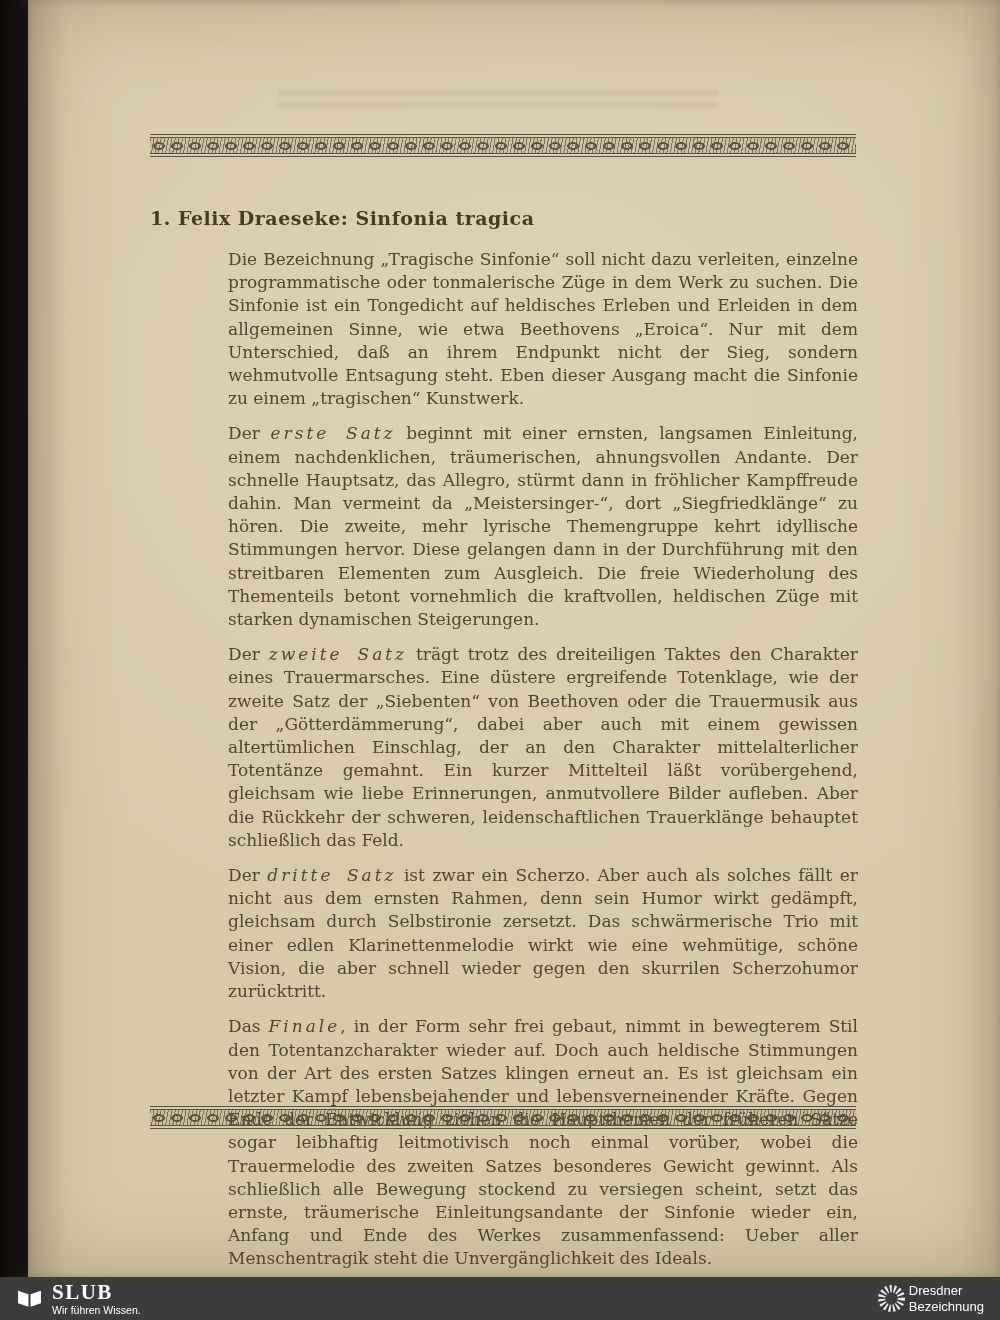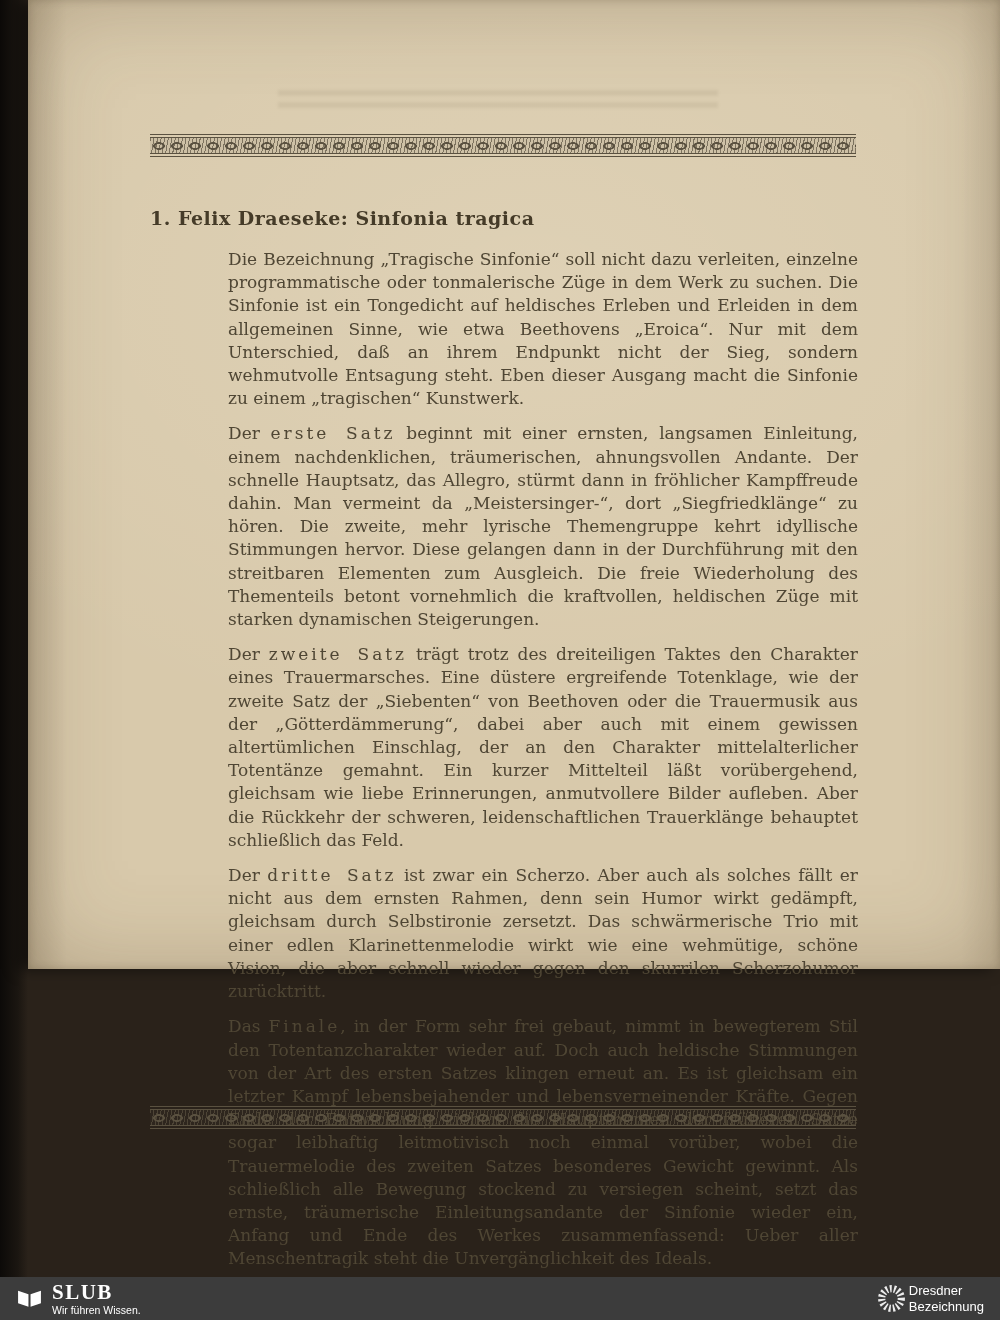--- a/index.html
+++ b/index.html
@@ -6,21 +6,21 @@
   html,body { width:1000px; height:1320px; }
   body {
     position:relative;
     font-family:"DejaVu Serif", serif;
     background:linear-gradient(90deg, #0c0a08 0px, #1b1611 18px, #2a221a 28px, #2a221a 100%);
     overflow:hidden;
   }
 
   
   .paper {
-    position:absolute; left:28px; top:0; width:972px; height:969px;
+    position:absolute; left:28px; top:0; width:972px; height:1277px;
     background:
       radial-gradient(120% 80% at 52% 30%, rgba(255,250,235,0.16), rgba(0,0,0,0) 60%),
       linear-gradient(90deg, rgba(70,55,35,0.18) 0%, rgba(0,0,0,0) 4%, rgba(0,0,0,0) 96%, rgba(70,55,35,0.10) 100%),
       #d8c9ab;
     box-shadow:
       inset 0 0 90px rgba(92,74,46,0.30),
       inset 0 0 8px rgba(60,48,30,0.25),
       -9px 0 14px rgba(0,0,0,0.55);
   }
 
@@ -56,21 +56,21 @@
     position:absolute; left:122px; top:207px; width:706px;
     font-size:19px; font-weight:bold; color:#453b28;
     letter-spacing:0.5px;
   }
   .body-text {
     position:absolute; left:200px; top:248px; width:630px;
     font-size:17px; line-height:23.2px; color:#4f4634;
     text-align:justify;
   }
   .body-text p { margin-bottom:12px; }
-  .sperr { letter-spacing:3px; word-spacing:3px; }
+  .sperr { letter-spacing:3px; word-spacing:3px;font-style:italic; }
 
   
   .footer-bar {
     position:absolute; left:0; bottom:0; width:1000px; height:43px;
     background:#3c3c3c;
     display:flex; align-items:center; justify-content:space-between;
     padding:4px 16px;
     font-family:"Liberation Sans", sans-serif;
   }
   .logo-group { display:flex; align-items:center; cursor:pointer; }

